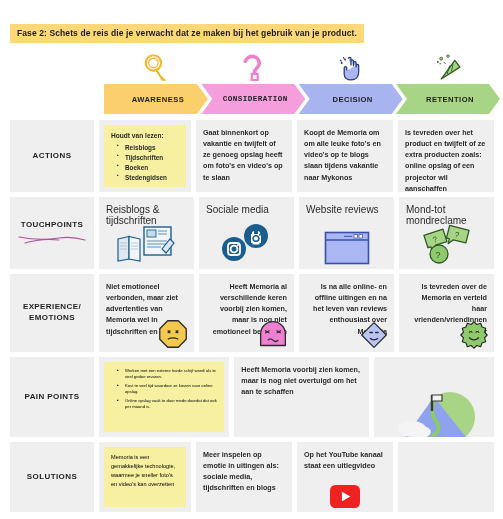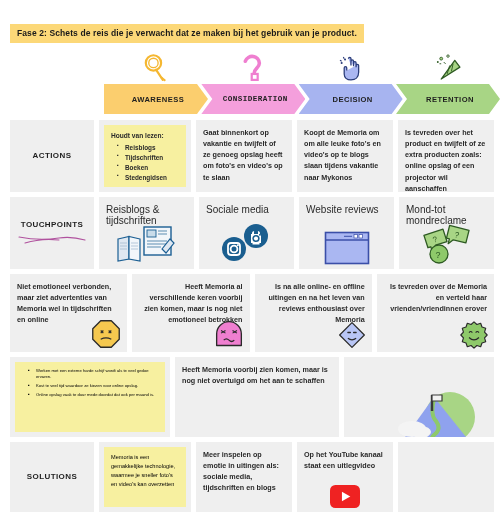--- a/index.html
+++ b/index.html
@@ -244,20 +244,23 @@
         <path d="M22 2 h20 v13 h-13 l-4 5 v-5 h-3 z" fill="#a8d585" stroke="#2e5a23" stroke-width="1.3" stroke-linejoin="round"></path>
         <text x="29" y="12" font-size="8" fill="#2e5a23" font-family="sans-serif">?</text>
               </g>
       <circle cx="15" cy="29" r="9" fill="#8ec96a" stroke="#2e5a23" stroke-width="1.3"></circle>
       <text x="11.5" y="33" font-size="9" fill="#2e5a23" font-family="sans-serif">?</text>
             </svg>
           </div>
         </div>
       </div>
       <div class="row" style="height: 78px;">
+        <div class="cell lbl">
+          <div class="row-label">EXPERIENCE/ EMOTIONS</div>
+        </div>
         <div class="cell col">
           <div class="body-text">Niet emotioneel verbonden, maar ziet advertenties van Memoria wel in tijdschriften en online</div>
           <div class="emo" style="right: 6px; bottom: 3px;">
             <svg viewBox="0 0 34 34" width="30" height="30">
               <path d="M11 2 h12 l9 9 v12 l-9 9 h-12 l-9 -9 v-12 z" fill="#f5c84f" stroke="#2a2a2a" stroke-width="1.5" stroke-linejoin="round"></path>
               <path d="M11 13 l3 3 M14 13 l-3 3 M20 13 l3 3 M23 13 l-3 3" stroke="#2a2a2a" stroke-width="1.3"></path>
               <path d="M11 23 q6 -3 12 0" fill="none" stroke="#2a2a2a" stroke-width="1.4"></path>
             </svg>
           </div>
         </div>
@@ -286,20 +289,23 @@
           <div class="emo" style="right: 6px; bottom: 3px;">
             <svg viewBox="0 0 34 34" width="28" height="28">
               <path d="M17 1 l3.5 3.2 4.6-1.4 1.6 4.5 4.5 1.6-1.4 4.6L33 17l-3.2 3.5 1.4 4.6-4.5 1.6-1.6 4.5-4.6-1.4L17 33l-3.5-3.2-4.6 1.4-1.6-4.5-4.5-1.6 1.4-4.6L1 17l3.2-3.5-1.4-4.6 4.5-1.6 1.6-4.5 4.6 1.4z" fill="#8ec96a" stroke="#2a2a2a" stroke-width="1.4" stroke-linejoin="round"></path>
               <path d="M11 14 q2 -2.5 4 0 M19 14 q2 -2.5 4 0" fill="none" stroke="#2a2a2a" stroke-width="1.4"></path>
               <path d="M11 20 q6 6 12 0" fill="none" stroke="#2a2a2a" stroke-width="1.5"></path>
             </svg>
           </div>
         </div>
       </div>
       <div class="row" style="height: 80px;">
+        <div class="cell lbl">
+          <div class="row-label">PAIN POINTS</div>
+        </div>
         <div class="cell col" style="padding: 5px;">
           <div class="sticky">
             <ul class="tiny">
               <li>Werken met een externe harde schijf wordt als te veel gedoe ervaren.</li>
               <li>Kost te veel tijd waardoor ze kiezen voor online opslag.</li>
               <li>Online opslag vaak te duur mede doordat dat ook per maand is.</li>
             </ul>
           </div>
         </div>
         <div class="cell col">

